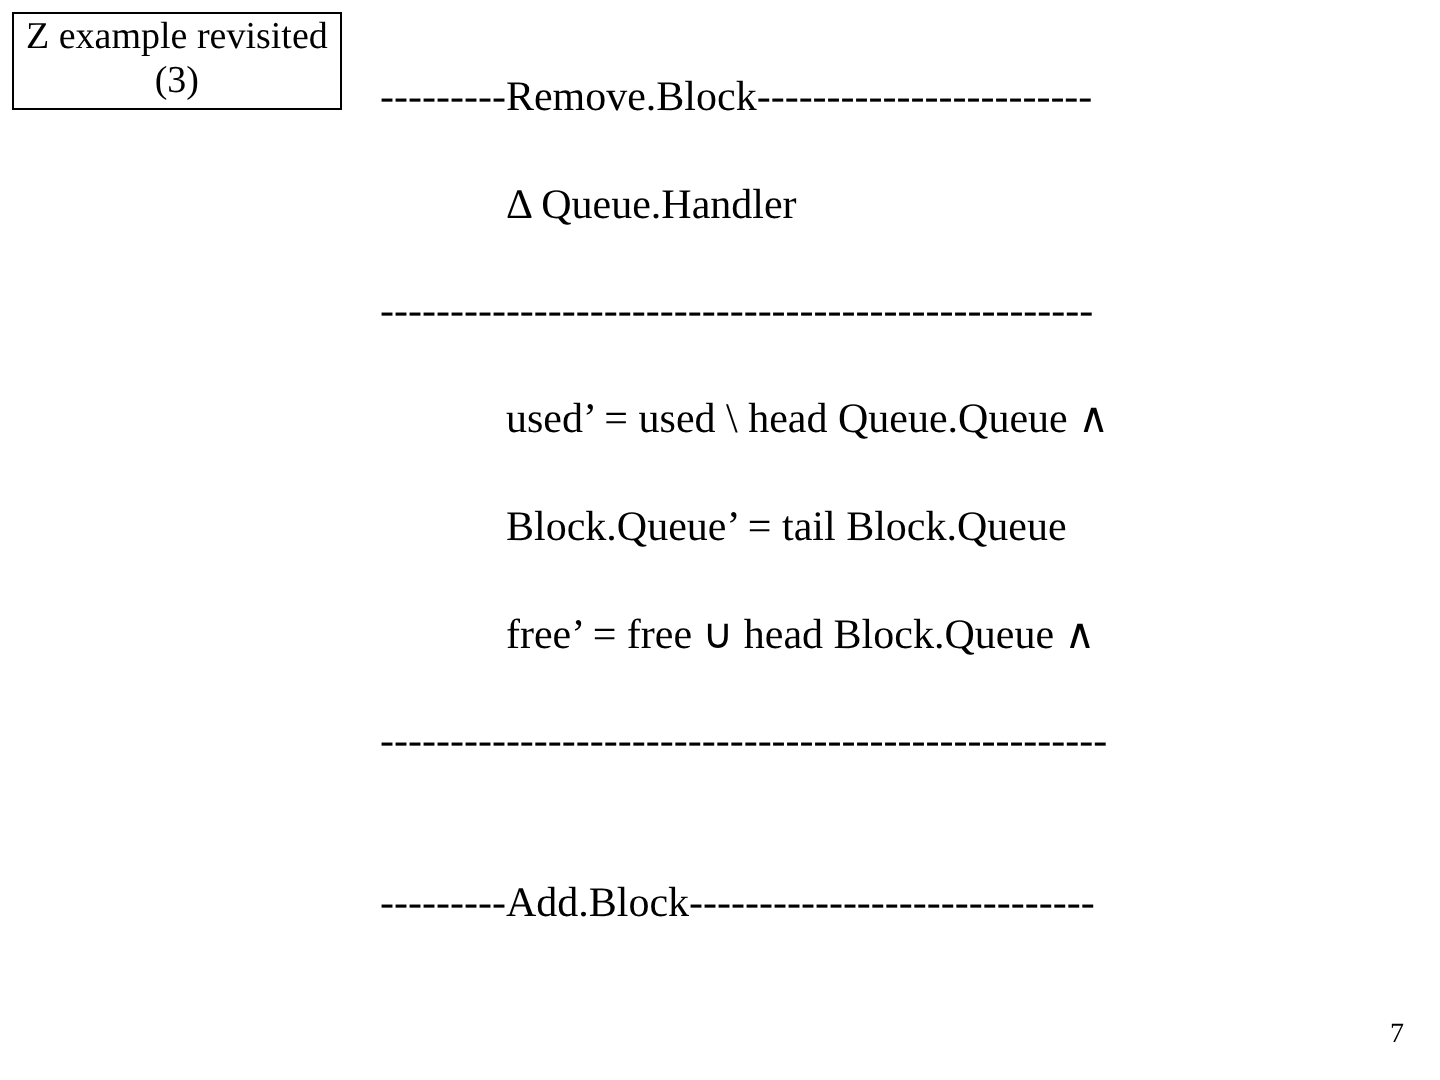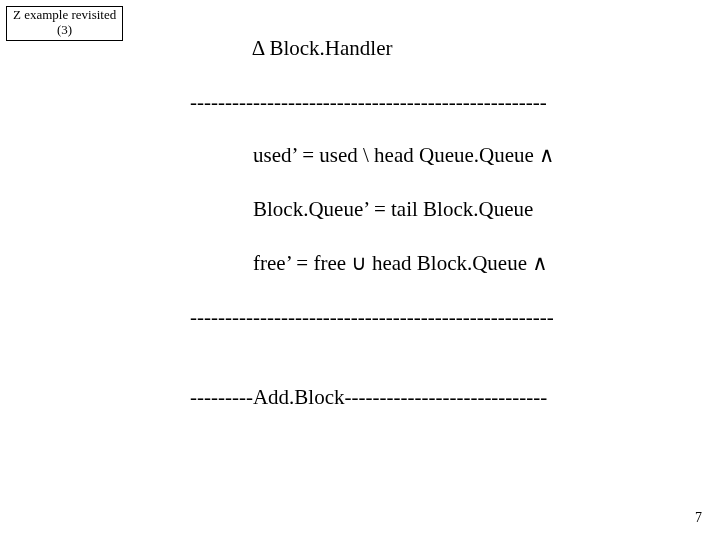--- a/index.html
+++ b/index.html
@@ -14,21 +14,21 @@
     position: relative;
   }
   .label-box {
     position: absolute;
     top: 6px;
     left: 6px;
     border: 1px solid #000;
     padding: 1px 6px 2px 6px;
     text-align: center;
     line-height: 1.15;
-    font-size: 13px;
+    font-size: 19px;
   }
   .content {
     position: absolute;
     top: 8px;
     left: 190px;
     line-height: 1.28;
     white-space: pre;
   }
   .page-num {
     position: absolute;
@@ -39,21 +39,23 @@
 </style>
 </head>
 <body>
 
 <div class="label-box">
   <div>Z example revisited</div>
   <div>(3)</div>
 </div>
 
 <div class="content">
-<span>            Δ Block.Handler
+<span>---------Remove.Block------------------------
+</span>
+<span>            Δ Queue.Handler
 </span>
 <span>---------------------------------------------------
 </span>
 <span>            used’ = used \ head Queue.Queue ∧
 </span>
 <span>            Block.Queue’ = tail Block.Queue
 </span>
 <span>            free’ = free ∪ head Block.Queue ∧
 </span>
 <span>----------------------------------------------------

